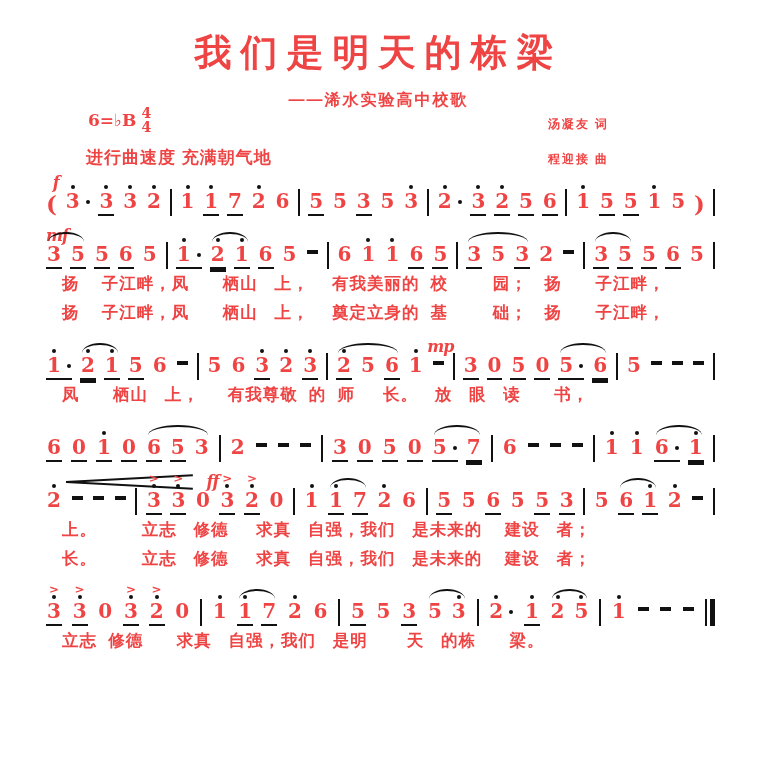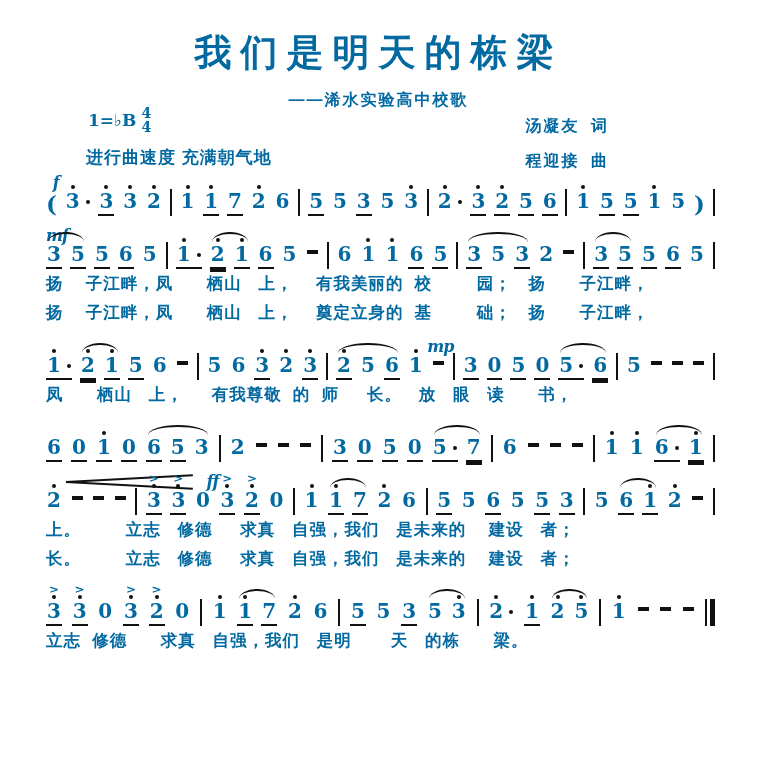--- a/index.html
+++ b/index.html
@@ -1,29 +1,29 @@
 <!DOCTYPE html>
 <html><head>
 <meta charset="utf-8">
 <style>
   html,body{margin:0;padding:0;background:#ffffff;}
-  .sheet{position:relative;width:757px;height:774px;background:#fff;color:#0369a1;
+  .sheet{position:relative;width:757px;height:774px;background:#fff;color:#ef4444;
          font-family:"Liberation Serif",serif;overflow:hidden;}
   .title{position:absolute;top:28px;left:0;right:0;text-align:center;
          font-family:"Liberation Sans",sans-serif;font-size:37px;font-weight:900;letter-spacing:9px;}
   .subtitle{position:absolute;top:90px;left:0;right:0;text-align:center;
          font-family:"Liberation Sans",sans-serif;font-size:16px;font-weight:700;letter-spacing:2px;}
   .keysig{position:absolute;top:106px;left:88px;display:flex;gap:5px;align-items:center;
          font-family:"DejaVu Serif",serif;font-size:17px;font-weight:700;}
   .timesig{display:inline-flex;flex-direction:column;line-height:1.02;font-size:14px;
          font-weight:700;text-align:center;}
   .tempo{position:absolute;top:146px;left:86px;font-family:Liberation Sans, sans-serif;
          font-size:17px;font-weight:700;letter-spacing:1px;}
-  .credit{position:absolute;right:148px;font-family:Liberation Mono, monospace;
-         font-size:16px;font-weight:700;letter-spacing:2px;}
+  .credit{position:absolute;right:148px;font-family:Liberation Serif, serif;
+         font-size:12px;font-weight:700;letter-spacing:2px;}
   .credit.lyr{top:116px;} .credit.cmp{top:151px;}
 
   .score{position:absolute;left:46px;right:42px;top:172px;}
   .system{margin-bottom:9px;}
   .lineWrap{position:relative;}
   .mark{position:absolute;top:1px;font-family:"DejaVu Serif",serif;font-style:italic;
         font-weight:900;font-size:16px;letter-spacing:-1px;}
   .hairpin{position:absolute;top:5px;height:10px;}
   .hairpin::before,.hairpin::after{content:"";position:absolute;left:0;width:100%;height:1.6px;
         background:#111;transform-origin:left center;top:50%;}
@@ -45,30 +45,30 @@
         font-family:"DejaVu Sans",sans-serif;font-size:12px;font-weight:900;}
   .augdot{display:inline-block;margin-left:6px;width:4px;height:4px;border-radius:50%;
         background:#111;margin-bottom:8px;}
   .dash{display:inline-block;width:11px;height:4px;background:#111;margin-bottom:7px;}
   .bar{width:2px;background:#111;height:27px;margin-bottom:0;align-self:flex-end;}
   .finalbar{display:inline-flex;gap:3px;align-self:flex-end;}
   .finalbar i{display:block;height:27px;} .finalbar .thin{width:2px;background:#111;}
   .finalbar .thick{width:5px;background:#111;}
   .paren{font-size:23px;font-weight:700;}
   .lyric{white-space:pre;font-family:"Liberation Sans",sans-serif;font-size:16.5px;
-        font-weight:600;line-height:29px;letter-spacing:1px;}
+        font-weight:600;line-height:29px;letter-spacing:1px;margin-left:16px;}
 </style>
 </head>
 <body>
 
 <div class="sheet">
   <div class="title">我们是明天的栋梁</div>
   <div class="subtitle">——浠水实验高中校歌</div>
   <div class="keysig">
-    <span>1=♭B</span>
+    <span>6=♭B</span>
     <span class="timesig">
       <span>4</span>
       <span>4</span>
     </span>
   </div>
   <div class="tempo">进行曲速度  充满朝气地</div>
   <div class="credit lyr">汤凝友  词</div>
   <div class="credit cmp">程迎接  曲</div>
   <div class="score" id="score">
       <div class="system">

